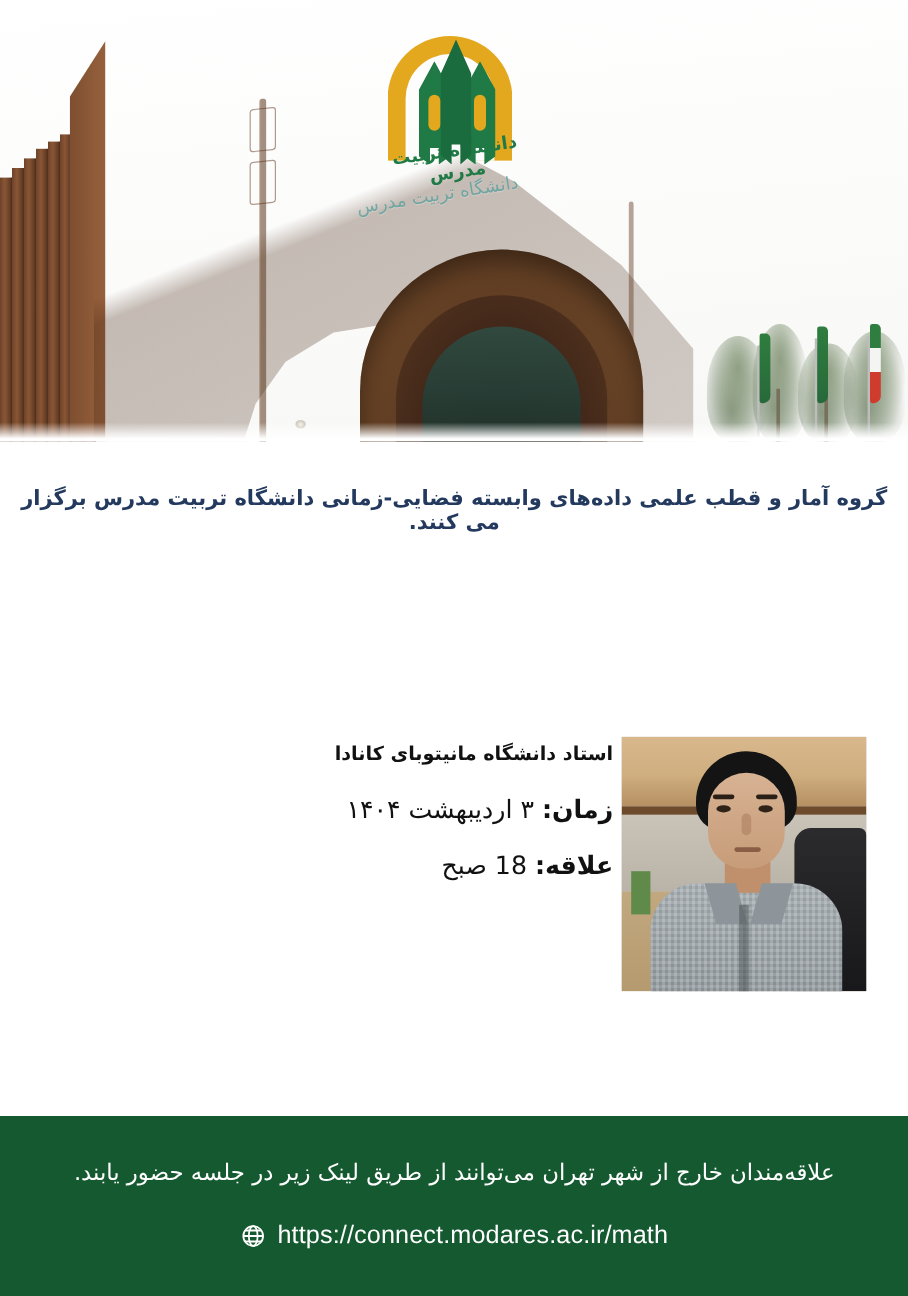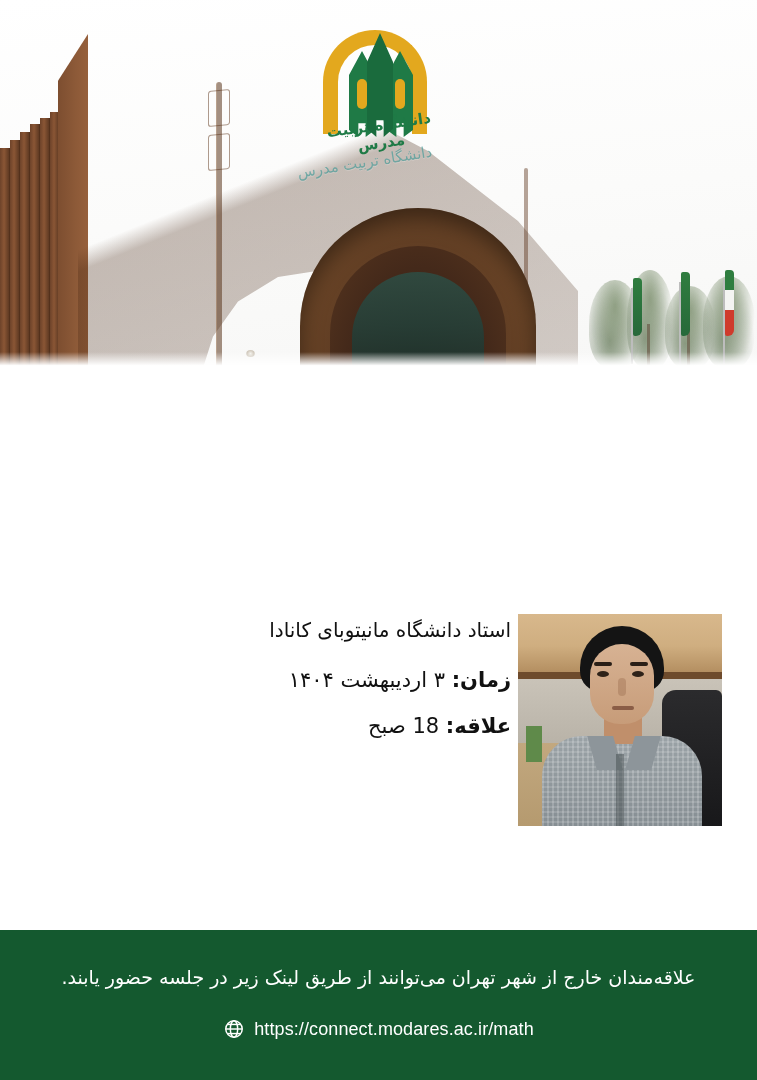--- a/index.html
+++ b/index.html
@@ -334,22 +334,22 @@
     direction: rtl;
     text-align: right;
     color: #111111;
   }
   .speaker-line1 {
     font-size: 26px;
     font-weight: bold;
     margin-bottom: 14px;
   }
   .speaker-line2 {
-    font-size: 20px;
-    font-weight: normal;
+    font-size: 16px;
+    font-weight: bold;
     margin-bottom: 26px;
   }
   .meta-line {
     font-size: 21px;
     margin-bottom: 22px;
     margin-top: 17px;
   }
   .meta-label { font-weight: bold; }
   .meta-value { font-weight: normal; }
 
@@ -467,21 +467,21 @@
     top: 88px;
     width: 757px;
     display: flex;
     align-items: center;
     justify-content: center;
     gap: 9px;
     direction: ltr;
   }
   .globe-icon { width: 22px; height: 22px; display: block; }
   .footer-url {
-    font-size: 18px;
+    font-size: 21px;
     color: #ffffff;
     font-family: "Liberation Sans", sans-serif;
     letter-spacing: .1px;
   }
 </style>
 </head>
 <body>
 
 <div class="poster">
 
@@ -538,20 +538,21 @@
   <div class="logo">
     <div class="logo-arc"></div>
     <div class="tulip tulip-left"></div>
     <div class="tulip tulip-right"></div>
     <div class="tulip tulip-mid"></div>
     <div class="tulip-inner" style="left:52px;"></div>
     <div class="tulip-inner" style="left:90px;"></div>
     <div class="logo-text">دانشگاه تربیت مدرس</div>
   </div>
 
+  <div class="org-line">گروه آمار و قطب علمی داده‌های وابسته فضایی-زمانی دانشگاه تربیت مدرس برگزار می کنند.</div>
 
 
   <div class="speaker-photo">
     <div class="ph-wall-top"></div>
     <div class="ph-shelf"></div>
     <div class="ph-wall-mid"></div>
     <div class="ph-wall-low"></div>
     <div class="ph-green-box"></div>
     <div class="ph-chair"></div>
     <div class="ph-shirt"></div>

